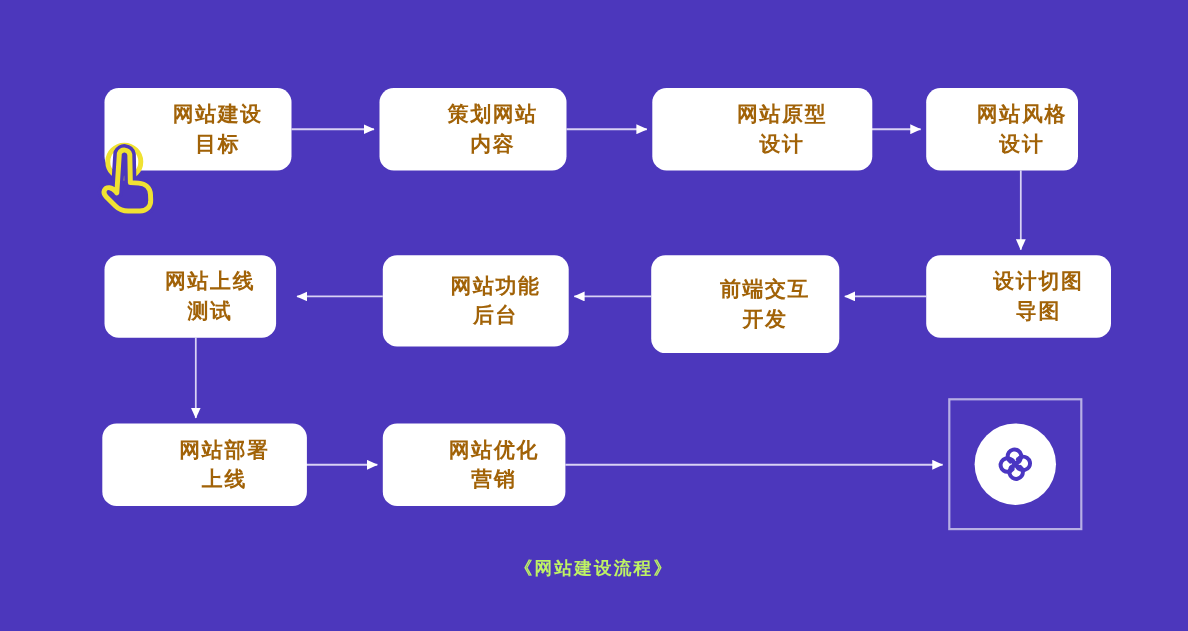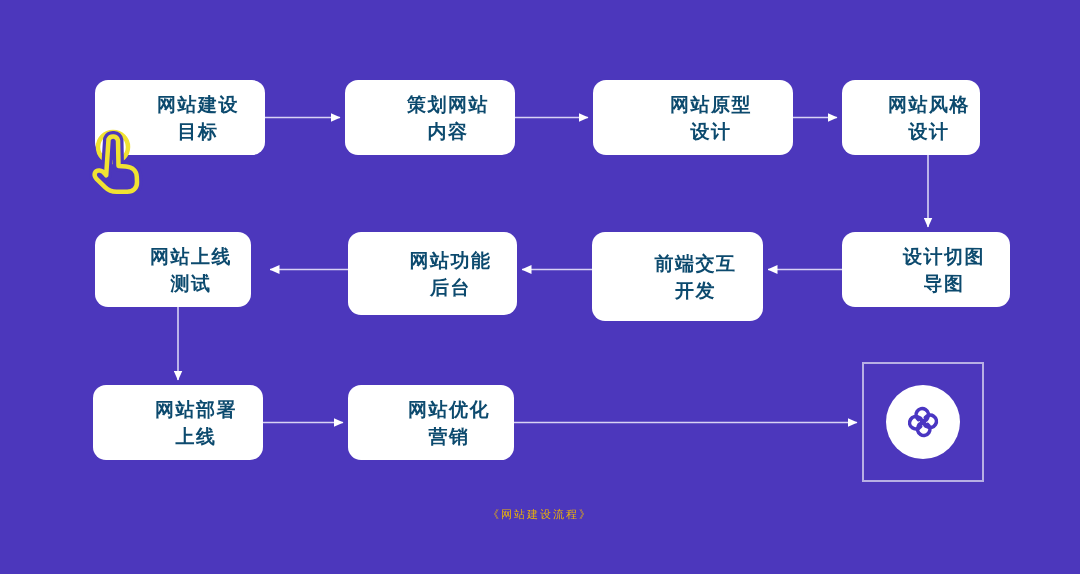--- a/index.html
+++ b/index.html
@@ -3,37 +3,37 @@
 <meta charset="utf-8">
 <style>
   html,body{margin:0;padding:0;background:#4c37bc;}
   .canvas{
     position:relative;width:1080px;height:574px;background:#4c37bc;
     font-family:"Liberation Sans","DejaVu Sans",sans-serif;overflow:hidden;
   }
   .node{
     position:absolute;background:#ffffff;border-radius:13px;
     display:flex;flex-direction:column;align-items:center;justify-content:center;
-    color:#0c4a6e;font-size:19px;font-weight:600;line-height:27px;
+    color:#a16207;font-size:19px;font-weight:600;line-height:27px;
     letter-spacing:1.5px;text-align:center;box-sizing:border-box;padding-left:36px;
   }
   .arrows{position:absolute;left:0;top:0;width:1080px;height:574px;pointer-events:none;}
   .logo-frame{
     position:absolute;left:862px;top:362px;width:122px;height:120px;
     border:2px solid rgba(255,255,255,0.6);box-sizing:border-box;
     display:flex;align-items:center;justify-content:center;
   }
   .logo-circle{
     width:74px;height:74px;background:#ffffff;border-radius:50%;
     display:flex;align-items:center;justify-content:center;
   }
   .cursor-icon{position:absolute;left:76px;top:126px;pointer-events:none;}
   .caption{
     position:absolute;left:0;right:0;top:507px;text-align:center;
-    color:#eab308;font-size:11px;letter-spacing:2px;font-weight:400;
+    color:#bef264;font-size:16px;letter-spacing:2px;font-weight:700;
   }
 </style>
 </head>
 <body>
 
 <div class="canvas">
 
   <svg class="arrows">
     <defs>
       <marker id="ah" markerUnits="userSpaceOnUse" markerWidth="10" markerHeight="9" refX="9.5" refY="4.5" orient="auto">
@@ -81,21 +81,21 @@
   </div>
   <div class="node" style="left:592px;top:232px;width:171px;height:89px">
     <span>前端交互</span>
     <span>开发</span>
   </div>
   <div class="node" style="left:842px;top:232px;width:168px;height:75px">
     <span>设计切图</span>
     <span>导图</span>
   </div>
 
-  <div class="node" style="left:93px;top:385px;width:170px;height:75px">
+  <div class="node" style="left:93px;top:385px;width:186px;height:75px">
     <span>网站部署</span>
     <span>上线</span>
   </div>
   <div class="node" style="left:348px;top:385px;width:166px;height:75px">
     <span>网站优化</span>
     <span>营销</span>
   </div>
 
   <div class="logo-frame">
     <div class="logo-circle">

